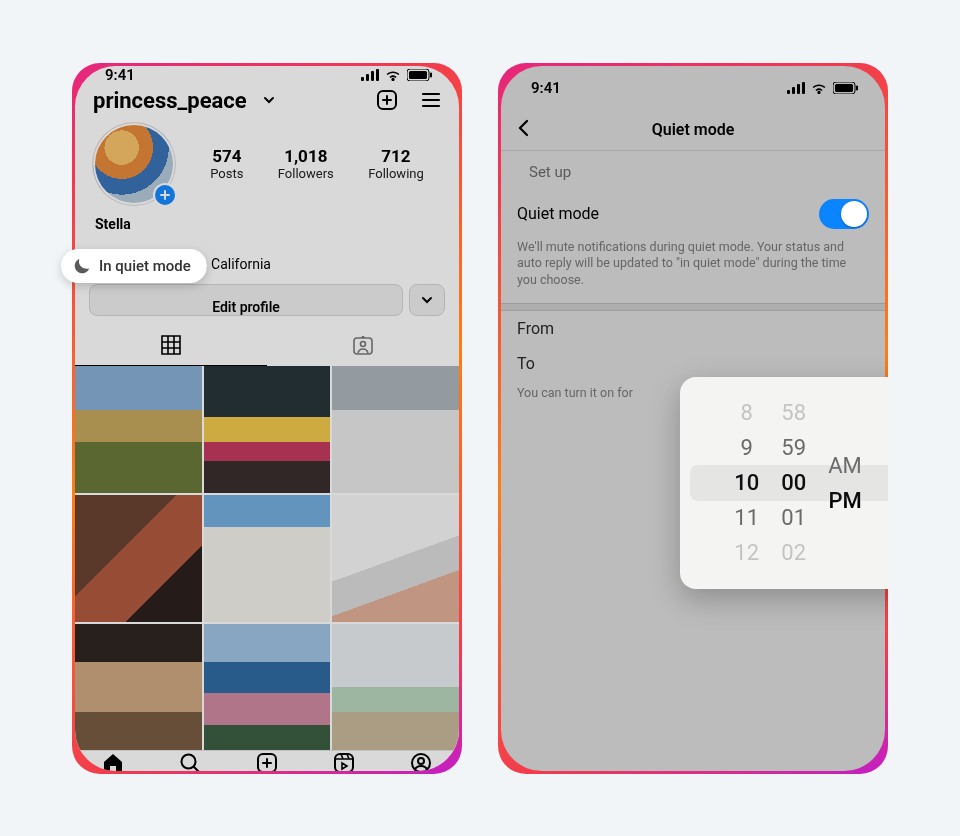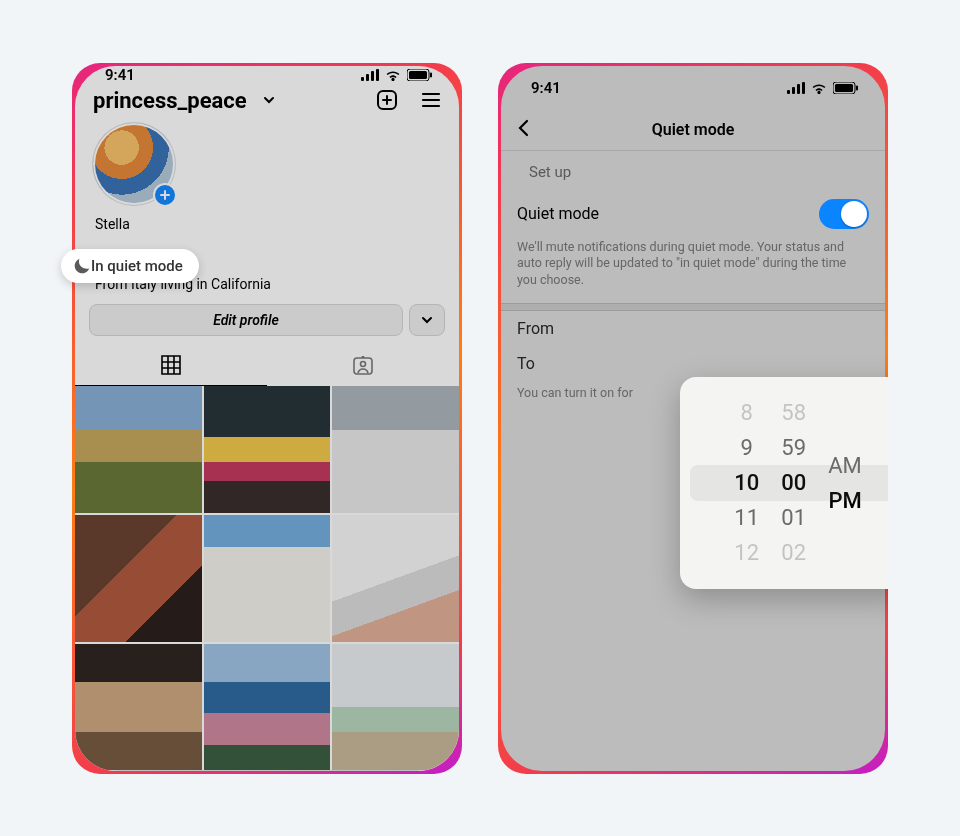--- a/index.html
+++ b/index.html
@@ -57,28 +57,27 @@
     position:absolute; right:-2px; bottom:-2px; width:24px;height:24px;border-radius:50%;
     background:#148aff; display:flex;align-items:center;justify-content:center;
     border:2.5px solid #fff;
   }
   .avatar-badge svg{display:block;}
   .stats { flex:1; display:flex; justify-content:space-around; text-align:center; }
   .stat-num{ font-size:17px; font-weight:700; }
   .stat-lbl{ font-size:13px; color:#222; }
 
   .bio { padding: 6px 20px 10px; font-size:14px; line-height:1.35;}
-  .bio strong{ font-weight:400; display:block; margin-bottom:20px;}
+  .bio strong{ font-weight:700; display:block; margin-bottom:0;}
 
   .edit-row{ display:flex; gap:6px; padding: 0 14px 8px; }
   .edit-btn{
     flex:1; height:32px; background:#dbdbdb22; border:1px solid #d5d5d5; border-radius:8px;
-    font-size:14px; font-weight:600; display:flex;align-items:center;justify-content:center;
+    font-size:14px; font-weight:600; display:flex;align-items:flex-end;justify-content:center;
     background:#efefef;
-    font-style:italic;
   }
   .more-btn{
     width:36px; height:32px; border:1px solid #d5d5d5; border-radius:8px;background:#efefef;
     display:flex;align-items:center;justify-content:center;
   }
 
   .tab-row{ display:flex; }
   .tab{ flex:1; height:42px; display:flex; align-items:center; justify-content:center; position:relative;}
   .tab.active::after{ content:""; position:absolute; left:0;right:0;bottom:0;height:1.5px;background:#000;}
 
@@ -96,21 +95,21 @@
 
   .bottom-nav{
     margin-top:auto; height:48px; display:flex; align-items:center; justify-content:space-around;
     border-top:1px solid #e3e3e3;
   }
 
   
   .quiet-pill{
     position:absolute; z-index:30;
     background:#fff; border-radius:22px; box-shadow:0 3px 10px rgba(0,0,0,0.18);
-    padding:8px 16px 8px 12px; display:flex; align-items:center; 
+    padding:8px 16px 8px 12px; display:flex; align-items:center; gap:8px;
     font-size:15px; font-weight:500; color:#333;
   }
 
   
   .screen2 { background:#bcbcbc; }
   .screen2 .status-bar{ color:#000; }
   .sett-header{ display:flex; align-items:center; justify-content:center; height:40px; position:relative;}
   .sett-header .back{ position:absolute; left:14px; }
   .sett-title{ font-size:16px; font-weight:600; }
   .divider{ height:1px; background:#a8a8a8; }
@@ -197,20 +196,34 @@
 
     <div class="stats-row">
       <div class="avatar-wrap">
         <div class="avatar"></div>
         <div class="avatar-badge">
           <svg width="12" height="12" viewBox="0 0 12 12">
               <path d="M6 2v8M2 6h8" stroke="#fff" stroke-width="2" stroke-linecap="round"></path>
             </svg>
         </div>
       </div>
+      <div class="stats">
+        <div>
+          <div class="stat-num">574</div>
+          <div class="stat-lbl">Posts</div>
+        </div>
+        <div>
+          <div class="stat-num">1,018</div>
+          <div class="stat-lbl">Followers</div>
+        </div>
+        <div>
+          <div class="stat-num">712</div>
+          <div class="stat-lbl">Following</div>
+        </div>
+      </div>
     </div>
 
     <div class="bio">
       <strong>Stella</strong>
       <div style="height:22px"></div>
       <span>From Italy living in California</span>
     </div>
 
     <div class="edit-row">
       <div class="edit-btn">

